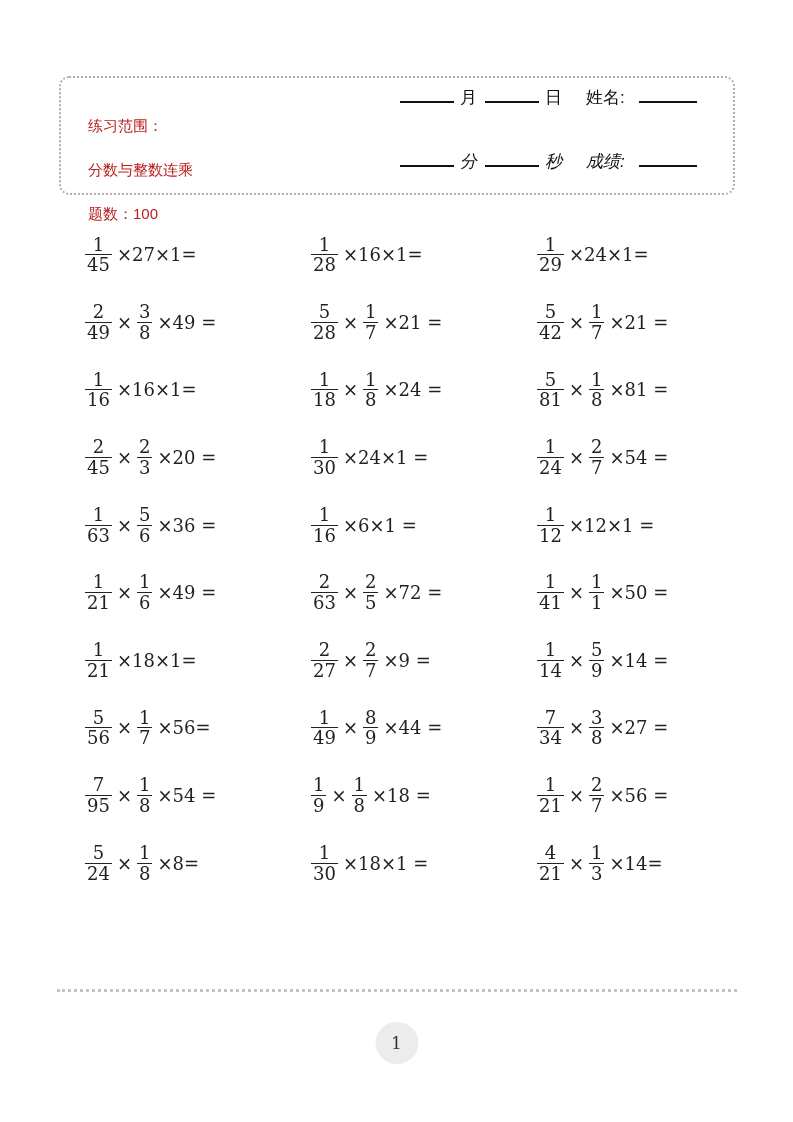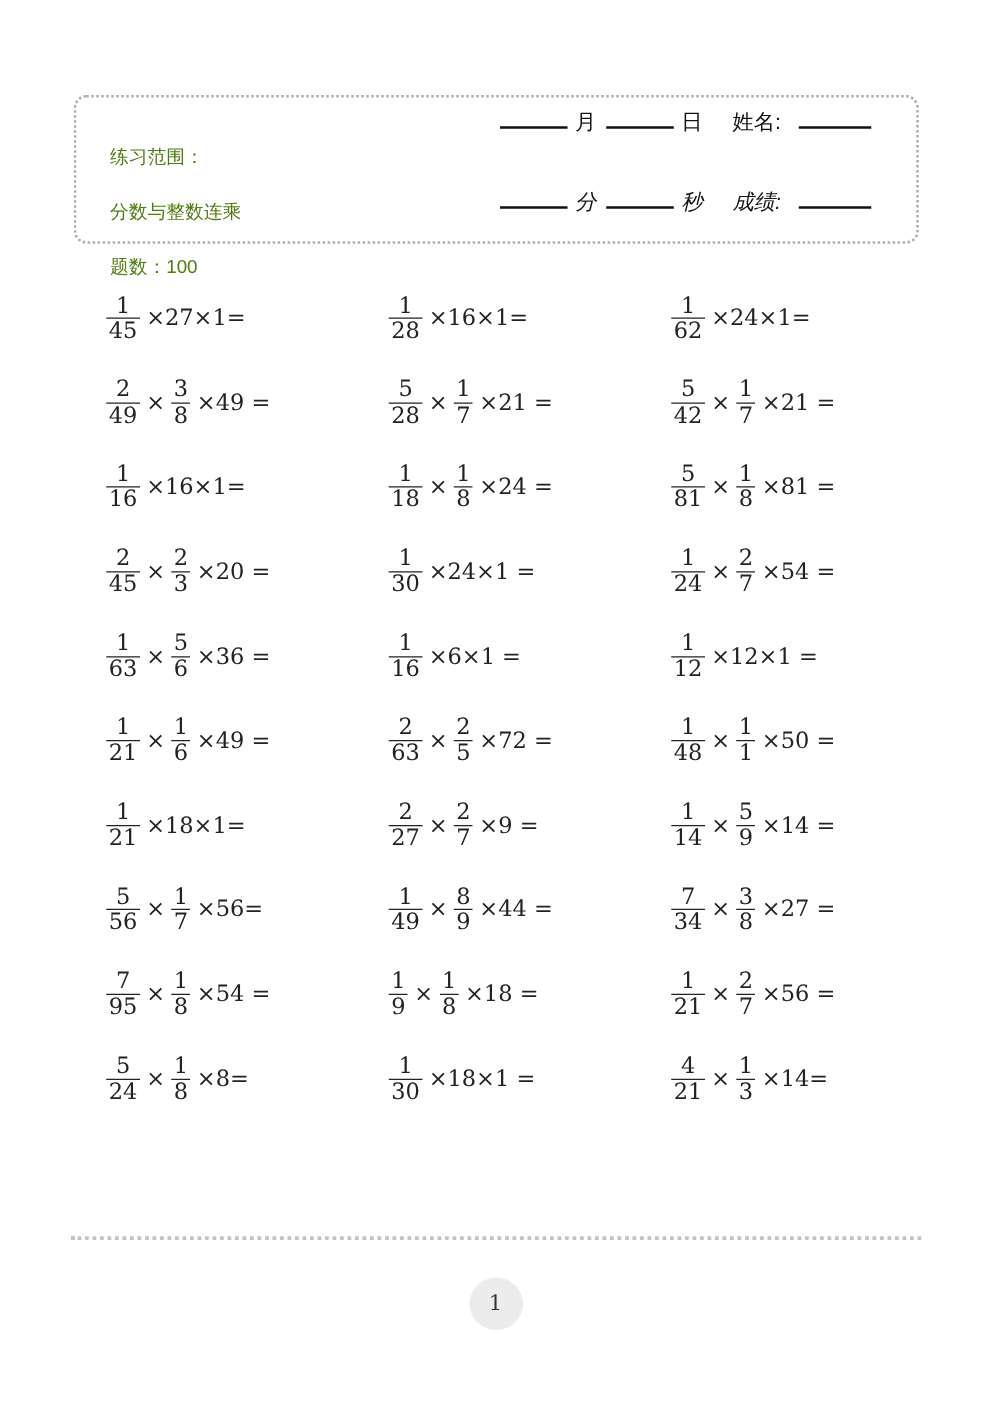--- a/index.html
+++ b/index.html
@@ -19,21 +19,21 @@
     width: 676px; height: 119px;
     border: 2px dotted #aeaeae;
     border-radius: 10px;
     box-sizing: border-box;
   }
   .header-left {
     position: absolute;
     left: 27px; top: 15px;
     font-size: 15px;
     line-height: 22px;
-    color: #4d7c0f;
+    color: #b91c1c;
     white-space: pre-line;
   }
   .header-right {
     position: absolute;
     left: 339px; top: 0;
     width: 320px;
     font-size: 17px;
     color: #111;
   }
   .stat-line { position: absolute; left: 0; white-space: nowrap; }
@@ -116,36 +116,36 @@
     </div>
     <div class="stat-line second">
       <span class="blank"></span><span class="field-label">分</span><span class="blank"></span><span class="field-label">秒</span><span class="field-label gapped">成绩:</span><span class="blank after-label"></span>
     </div>
   </div>
 </div>
 
 <div class="grid">
     <div class="cell"><span class="frac"><span class="num">1</span><span class="den">45</span></span><span class="op">×27×1=</span></div>
     <div class="cell"><span class="frac"><span class="num">1</span><span class="den">28</span></span><span class="op">×16×1=</span></div>
-    <div class="cell"><span class="frac"><span class="num">1</span><span class="den">62</span></span><span class="op">×24×1=</span></div>
+    <div class="cell"><span class="frac"><span class="num">1</span><span class="den">29</span></span><span class="op">×24×1=</span></div>
     <div class="cell"><span class="frac"><span class="num">2</span><span class="den">49</span></span><span class="op">×</span><span class="frac"><span class="num">3</span><span class="den">8</span></span><span class="op">×49 =</span></div>
     <div class="cell"><span class="frac"><span class="num">5</span><span class="den">28</span></span><span class="op">×</span><span class="frac"><span class="num">1</span><span class="den">7</span></span><span class="op">×21 =</span></div>
     <div class="cell"><span class="frac"><span class="num">5</span><span class="den">42</span></span><span class="op">×</span><span class="frac"><span class="num">1</span><span class="den">7</span></span><span class="op">×21 =</span></div>
     <div class="cell"><span class="frac"><span class="num">1</span><span class="den">16</span></span><span class="op">×16×1=</span></div>
     <div class="cell"><span class="frac"><span class="num">1</span><span class="den">18</span></span><span class="op">×</span><span class="frac"><span class="num">1</span><span class="den">8</span></span><span class="op">×24 =</span></div>
     <div class="cell"><span class="frac"><span class="num">5</span><span class="den">81</span></span><span class="op">×</span><span class="frac"><span class="num">1</span><span class="den">8</span></span><span class="op">×81 =</span></div>
     <div class="cell"><span class="frac"><span class="num">2</span><span class="den">45</span></span><span class="op">×</span><span class="frac"><span class="num">2</span><span class="den">3</span></span><span class="op">×20 =</span></div>
     <div class="cell"><span class="frac"><span class="num">1</span><span class="den">30</span></span><span class="op">×24×1 =</span></div>
     <div class="cell"><span class="frac"><span class="num">1</span><span class="den">24</span></span><span class="op">×</span><span class="frac"><span class="num">2</span><span class="den">7</span></span><span class="op">×54 =</span></div>
     <div class="cell"><span class="frac"><span class="num">1</span><span class="den">63</span></span><span class="op">×</span><span class="frac"><span class="num">5</span><span class="den">6</span></span><span class="op">×36 =</span></div>
     <div class="cell"><span class="frac"><span class="num">1</span><span class="den">16</span></span><span class="op">×6×1 =</span></div>
     <div class="cell"><span class="frac"><span class="num">1</span><span class="den">12</span></span><span class="op">×12×1 =</span></div>
     <div class="cell"><span class="frac"><span class="num">1</span><span class="den">21</span></span><span class="op">×</span><span class="frac"><span class="num">1</span><span class="den">6</span></span><span class="op">×49 =</span></div>
     <div class="cell"><span class="frac"><span class="num">2</span><span class="den">63</span></span><span class="op">×</span><span class="frac"><span class="num">2</span><span class="den">5</span></span><span class="op">×72 =</span></div>
-    <div class="cell"><span class="frac"><span class="num">1</span><span class="den">48</span></span><span class="op">×</span><span class="frac"><span class="num">1</span><span class="den">1</span></span><span class="op">×50 =</span></div>
+    <div class="cell"><span class="frac"><span class="num">1</span><span class="den">41</span></span><span class="op">×</span><span class="frac"><span class="num">1</span><span class="den">1</span></span><span class="op">×50 =</span></div>
     <div class="cell"><span class="frac"><span class="num">1</span><span class="den">21</span></span><span class="op">×18×1=</span></div>
     <div class="cell"><span class="frac"><span class="num">2</span><span class="den">27</span></span><span class="op">×</span><span class="frac"><span class="num">2</span><span class="den">7</span></span><span class="op">×9 =</span></div>
     <div class="cell"><span class="frac"><span class="num">1</span><span class="den">14</span></span><span class="op">×</span><span class="frac"><span class="num">5</span><span class="den">9</span></span><span class="op">×14 =</span></div>
     <div class="cell"><span class="frac"><span class="num">5</span><span class="den">56</span></span><span class="op">×</span><span class="frac"><span class="num">1</span><span class="den">7</span></span><span class="op">×56=</span></div>
     <div class="cell"><span class="frac"><span class="num">1</span><span class="den">49</span></span><span class="op">×</span><span class="frac"><span class="num">8</span><span class="den">9</span></span><span class="op">×44 =</span></div>
     <div class="cell"><span class="frac"><span class="num">7</span><span class="den">34</span></span><span class="op">×</span><span class="frac"><span class="num">3</span><span class="den">8</span></span><span class="op">×27 =</span></div>
     <div class="cell"><span class="frac"><span class="num">7</span><span class="den">95</span></span><span class="op">×</span><span class="frac"><span class="num">1</span><span class="den">8</span></span><span class="op">×54 =</span></div>
     <div class="cell"><span class="frac"><span class="num">1</span><span class="den">9</span></span><span class="op">×</span><span class="frac"><span class="num">1</span><span class="den">8</span></span><span class="op">×18 =</span></div>
     <div class="cell"><span class="frac"><span class="num">1</span><span class="den">21</span></span><span class="op">×</span><span class="frac"><span class="num">2</span><span class="den">7</span></span><span class="op">×56 =</span></div>
     <div class="cell"><span class="frac"><span class="num">5</span><span class="den">24</span></span><span class="op">×</span><span class="frac"><span class="num">1</span><span class="den">8</span></span><span class="op">×8=</span></div>

